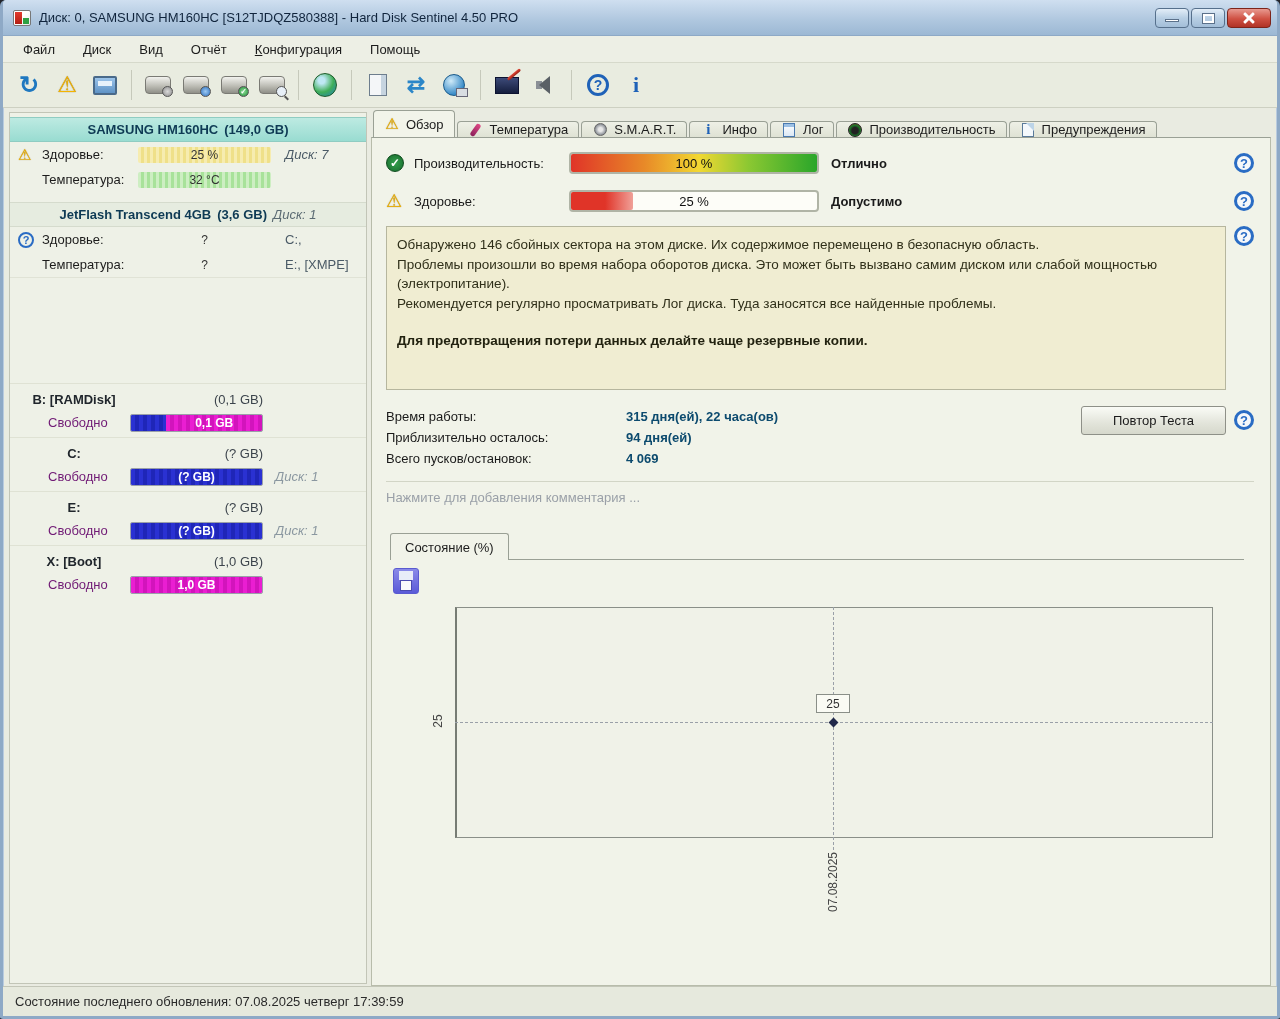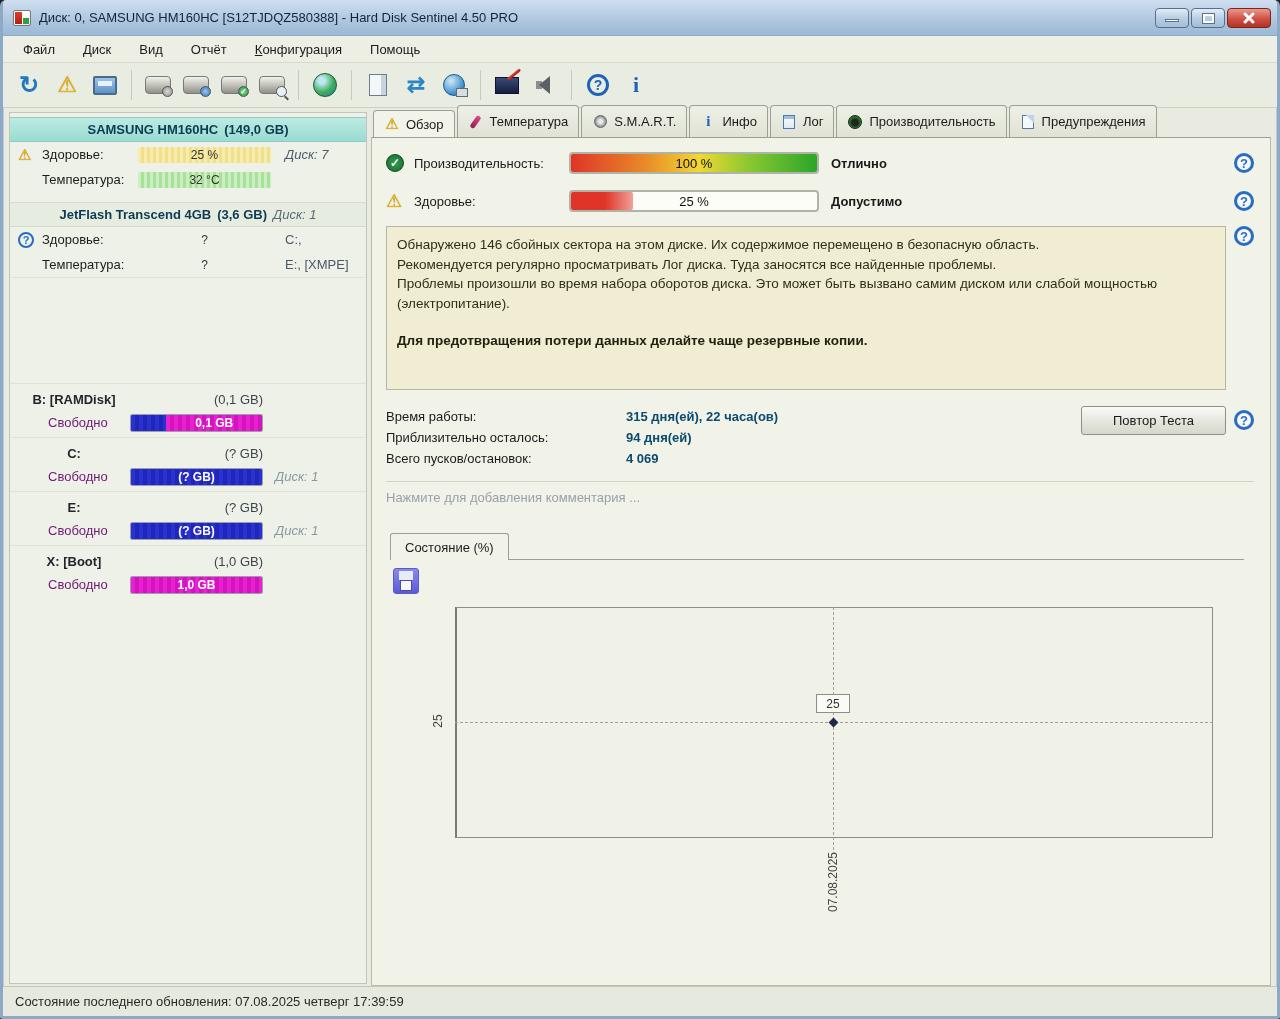--- a/index.html
+++ b/index.html
@@ -115,21 +115,21 @@
   .free-label { margin-left:30px; width:82px; color:#701a75; }
   .fbar { width:133px; height:18px; display:flex; border-radius:2px; overflow:hidden; border:1px solid #9aa0a8; }
   .fseg { display:flex; align-items:center; justify-content:center; color:#fff; font-weight:bold; font-size:12px; }
   .fseg.blue { background:repeating-linear-gradient(90deg,#2a31d2 0 4px,#1f26b8 4px 8px); }
   .fseg.magenta { background:repeating-linear-gradient(90deg,#ea1ed2 0 4px,#d214bc 4px 8px); }
   .fdisk { margin-left:12px; }
 
   
   .main { flex:1; display:flex; flex-direction:column; min-width:0; margin-right:4px; }
   .tabs { height:27px; flex:none; display:flex; align-items:flex-end; gap:2px; padding-left:2px; }
-  .tab { height:32px; display:flex; align-items:center; gap:6px; padding:0 10px;
+  .tab { height:16px; display:flex; align-items:center; gap:6px; padding:0 10px;
     border:1px solid #9aa095; border-bottom:none; border-radius:4px 4px 0 0;
     background:linear-gradient(#eef0e6,#dfe2d4); cursor:pointer; white-space:nowrap; color:#1c1c1c; }
   .tab.sel { height:27px; background:#f2f4ea; font-weight:normal; position:relative; z-index:2; }
   .ticon { display:inline-flex; align-items:center; justify-content:center; width:16px; height:16px; flex:none; }
   .ti-warn { color:#f2b500; font-size:15px; text-shadow:0 0 1px #8a6000; }
   .ti-thermo { width:5px; height:14px; border-radius:3px; background:linear-gradient(#e04a86,#8a1f5a); transform:rotate(35deg); }
   .ti-smart { width:13px; height:13px; border-radius:50%; background:radial-gradient(#e8e8e8 25%,#8a8f96 70%); border:1px solid #666; }
   .ti-info { color:#1f62b8; font-weight:bold; font-size:15px; font-family:"Liberation Serif",serif; }
   .ti-log { width:12px; height:14px; background:linear-gradient(#fff,#dce8f4); border:1px solid #4a7ab0;
     box-shadow:inset 0 3px 0 #9cc0e4; }
@@ -482,22 +482,22 @@
           </span>
           <span class="ov-status">Допустимо</span>
           <span class="row-help">
                 <span class="help-q">?</span>
               </span>
         </div>
 
         <div class="warn-wrap">
           <div class="warn-box">
             <div>Обнаружено 146 сбойных сектора на этом диске. Их содержимое перемещено в безопасную область.</div>
+            <div>Проблемы произошли во время набора оборотов диска. Это может быть вызвано самим диском или слабой мощностью (электропитание).</div>
             <div>Рекомендуется регулярно просматривать Лог диска. Туда заносятся все найденные проблемы.</div>
-            <div>Проблемы произошли во время набора оборотов диска. Это может быть вызвано самим диском или слабой мощностью (электропитание).</div>
             <div class="bold">Для предотвращения потери данных делайте чаще резервные копии.</div>
           </div>
           <span class="help-q">?</span>
         </div>
 
         <div class="stats-wrap">
           <div class="stats">
             <div class="stat-row">
               <span class="stat-label">Время работы:</span>
               <span class="stat-value">315 дня(ей), 22 часа(ов)</span>

